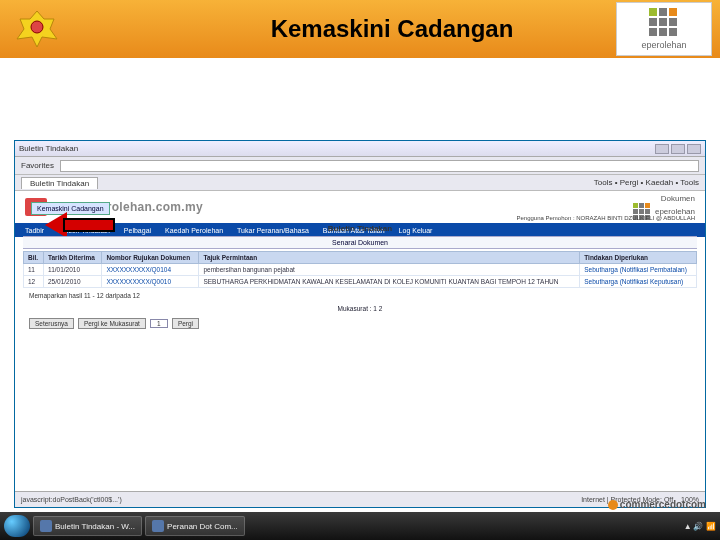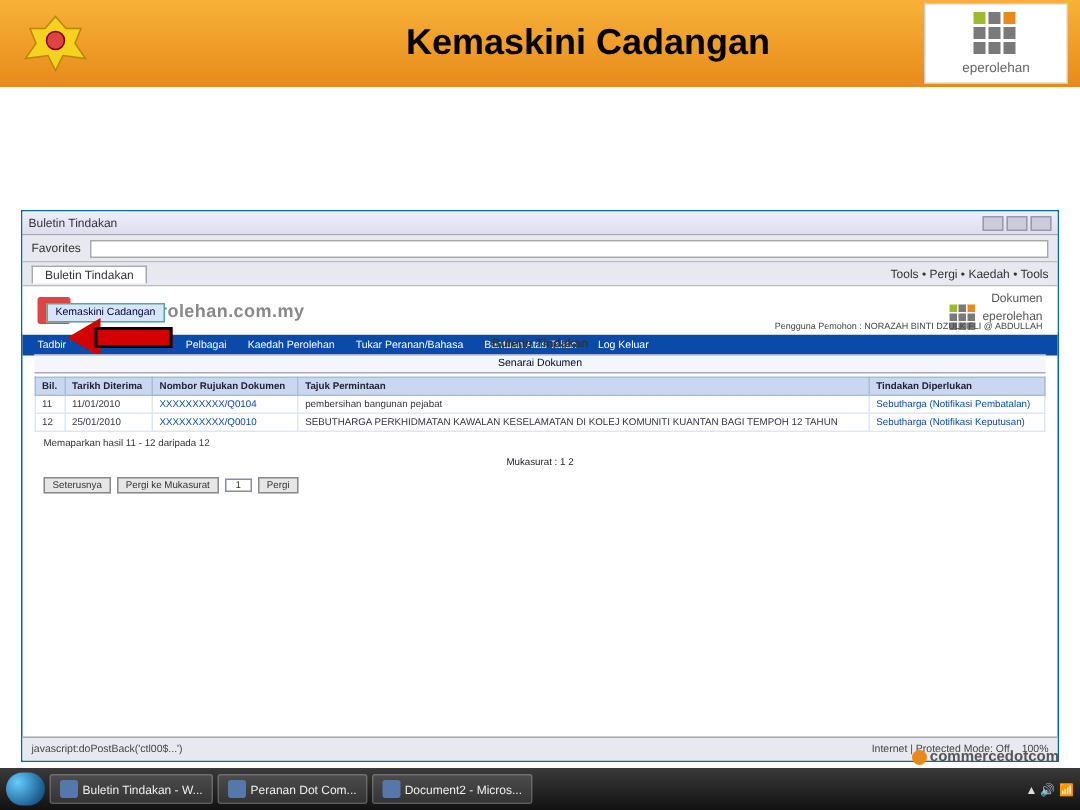--- a/index.html
+++ b/index.html
@@ -234,20 +234,16 @@
   <div class="taskbar">
     <div class="win-orb"></div>
     <div class="task-item">
         <span class="ico"></span>
         <span>Buletin Tindakan - W...</span>
       </div>
     <div class="task-item">
         <span class="ico"></span>
         <span>Peranan Dot Com...</span>
       </div>
-    <div class="task-item">
-        <span class="ico"></span>
-        <span>Document2 - Micros...</span>
-      </div>
     <div class="tray">▲ 🔊 📶</div>
   </div>
 
 </div>
 
 </body></html>

